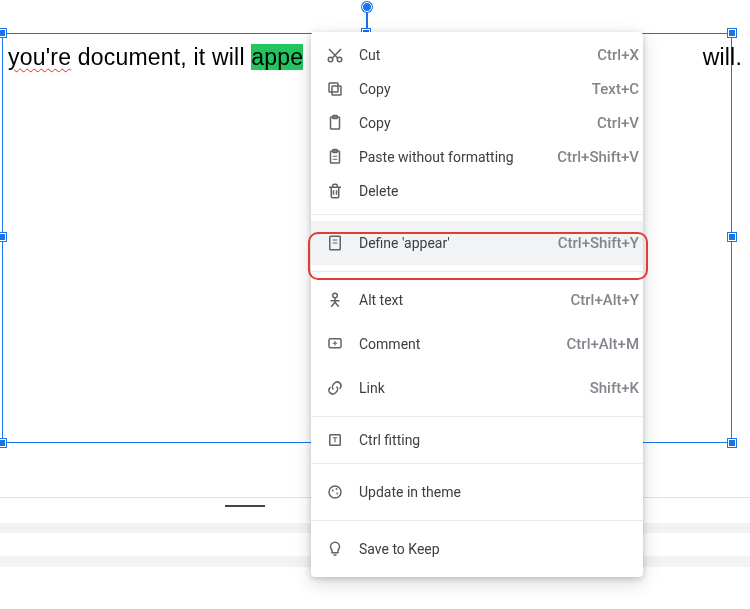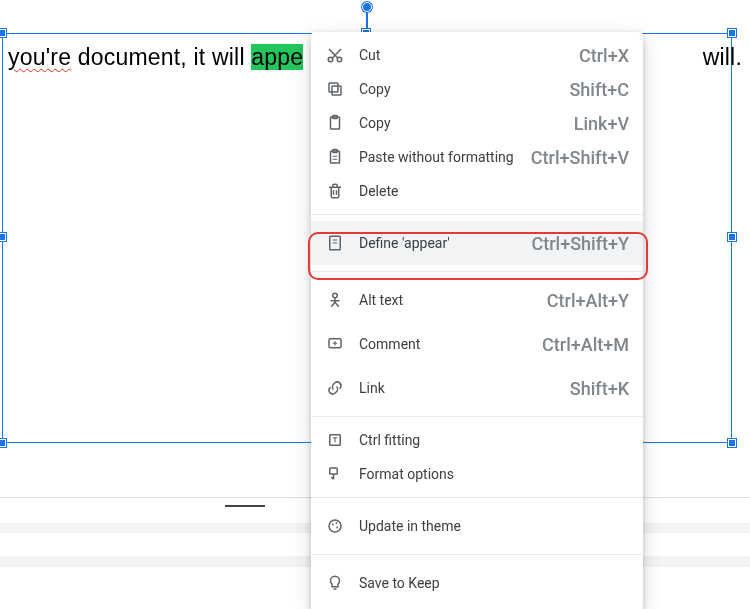--- a/index.html
+++ b/index.html
@@ -112,37 +112,37 @@
     background: #fff;
     border-radius: 4px;
     box-shadow: 0 2px 6px rgba(0,0,0,0.18), 0 6px 20px rgba(0,0,0,0.14);
     padding: 6px 0;
     font-family: Roboto, Arial, sans-serif;
   }
   .menu-item {
     display: flex;
     align-items: center;
     height: 34px;
-    padding: 0 14px 0 14px;
+    padding: 0 4px 0 14px;
     font-size: 14px;
     color: #3c4043;
     cursor: default;
   }
   .menu-item .icon {
     width: 20px; height: 20px;
     flex: 0 0 20px;
     margin-right: 14px;
     display: flex;
     align-items: center;
     justify-content: center;
     color: #5f6368;
   }
   .menu-item .label { flex: 1 1 auto; }
   .menu-item .shortcut {
-    font-size: 18px;
+    font-size: 15px;
     color: #80868b;
     font-weight: 500;
   }
   .menu-sep {
     height: 1px;
     background: #e8eaed;
     margin: 6px 0;
   }
   .menu-item.tall { height: 44px; }
   .menu-item.hovered { background: #f1f3f4; }
@@ -201,32 +201,32 @@
   </div>
 
   <div class="menu-item">
     <span class="icon">
       <svg width="18" height="18" viewBox="0 0 24 24" fill="none" stroke="#5f6368" stroke-width="2">
         <rect x="8" y="8" width="12" height="12" rx="1"></rect>
         <rect x="4" y="4" width="12" height="12" rx="1"></rect>
       </svg>
     </span>
     <span class="label">Copy</span>
-    <span class="shortcut">Shift+C</span>
+    <span class="shortcut">Text+C</span>
   </div>
 
   <div class="menu-item">
     <span class="icon">
       <svg width="18" height="18" viewBox="0 0 24 24" fill="none" stroke="#5f6368" stroke-width="2">
         <rect x="6" y="4" width="12" height="16" rx="1"></rect>
         <rect x="9" y="2" width="6" height="4" rx="1"></rect>
       </svg>
     </span>
     <span class="label">Copy</span>
-    <span class="shortcut">Link+V</span>
+    <span class="shortcut">Ctrl+V</span>
   </div>
 
   <div class="menu-item">
     <span class="icon">
       <svg width="18" height="18" viewBox="0 0 24 24" fill="none" stroke="#5f6368" stroke-width="2">
         <rect x="6" y="4" width="12" height="16" rx="1"></rect>
         <rect x="9" y="2" width="6" height="4" rx="1"></rect>
         <path d="M9 11h6M9 15h6" stroke-width="1.5"></path>
       </svg>
     </span>
@@ -303,30 +303,20 @@
     <span class="icon">
       <svg width="18" height="18" viewBox="0 0 24 24" fill="none" stroke="#5f6368" stroke-width="2">
         <rect x="5" y="5" width="14" height="14" rx="1"></rect>
         <path d="M9 9h6M12 9v6" stroke-width="1.5"></path>
       </svg>
     </span>
     <span class="label">Ctrl fitting</span>
     <span class="shortcut"></span>
   </div>
 
-  <div class="menu-item">
-    <span class="icon">
-      <svg width="18" height="18" viewBox="0 0 24 24" fill="none" stroke="#5f6368" stroke-width="2">
-        <rect x="5" y="4" width="10" height="8" rx="1"></rect>
-        <path d="M10 12v7M10 19l-3-3"></path>
-      </svg>
-    </span>
-    <span class="label">Format options</span>
-    <span class="shortcut"></span>
-  </div>
 
   <div class="menu-sep"></div>
 
   <div class="menu-item tall">
     <span class="icon">
       <svg width="18" height="18" viewBox="0 0 24 24" fill="none" stroke="#5f6368" stroke-width="2">
         <circle cx="12" cy="12" r="8"></circle>
         <circle cx="9" cy="10" r="1.2" fill="#5f6368" stroke="none"></circle>
         <circle cx="14" cy="8" r="1.2" fill="#5f6368" stroke="none"></circle>
         <circle cx="15" cy="14" r="1.2" fill="#5f6368" stroke="none"></circle>

